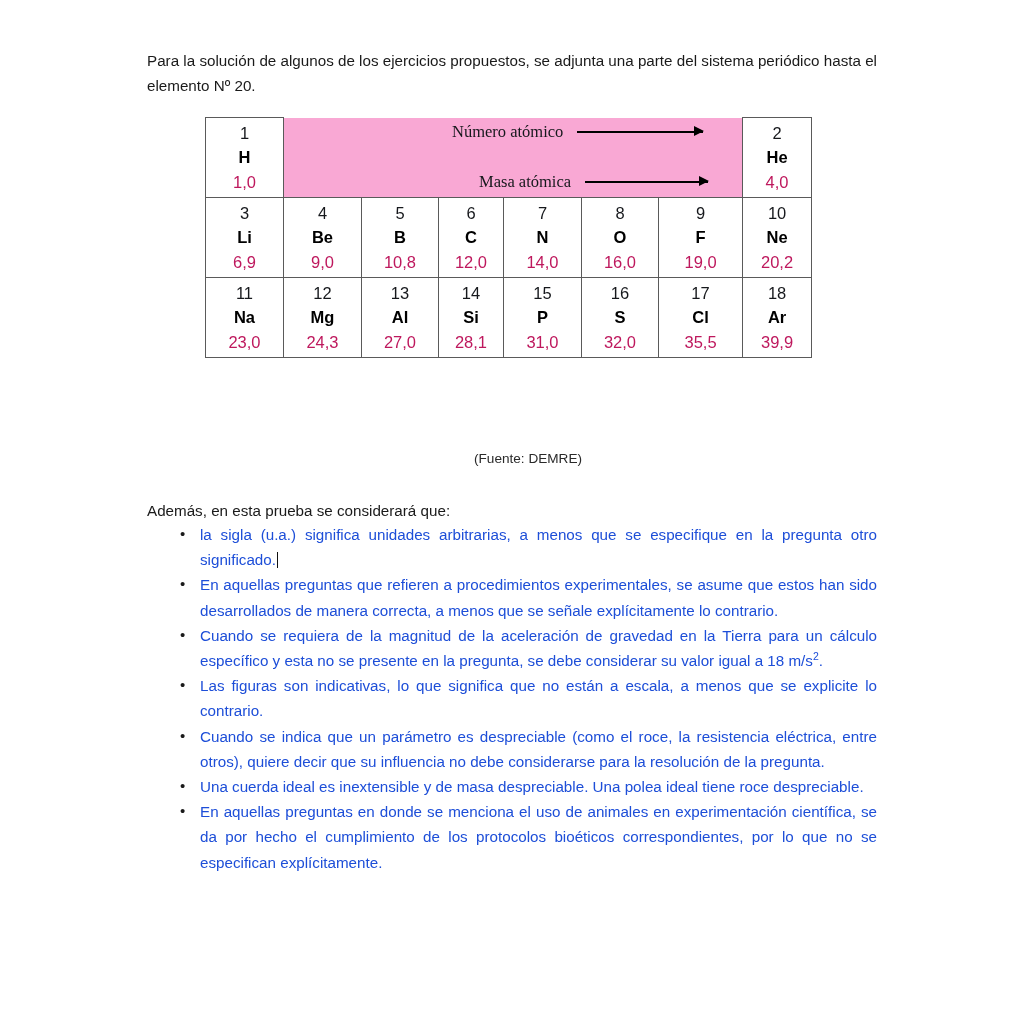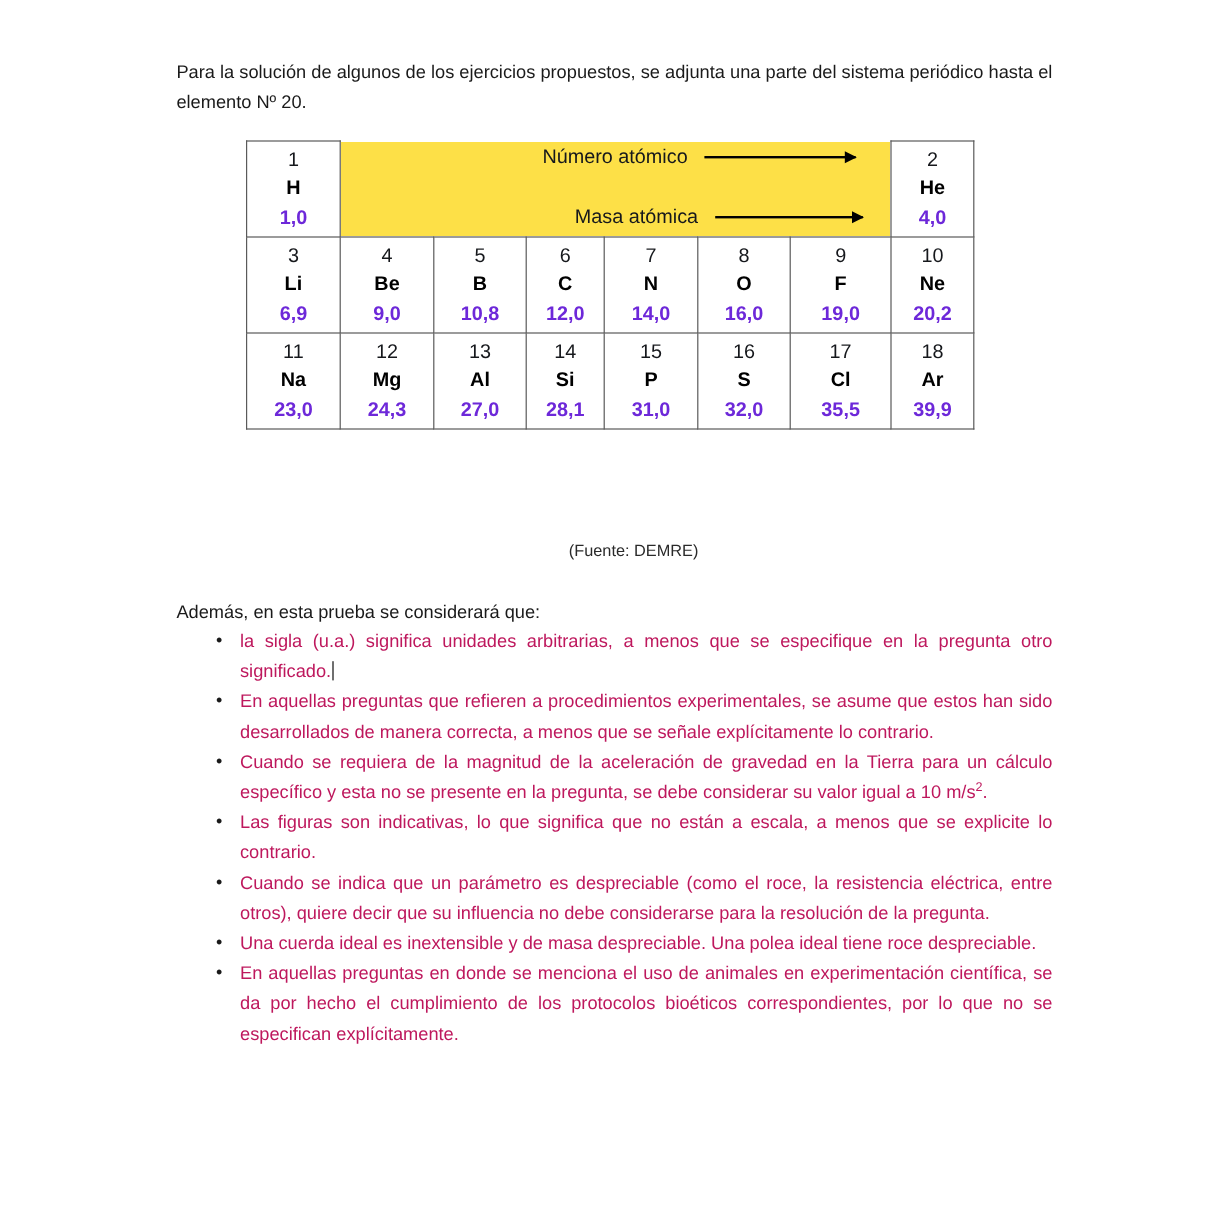--- a/index.html
+++ b/index.html
@@ -59,40 +59,40 @@
     border: 1.4px solid #5a5a5a;
     text-align: center;
     background: #fff;
   }
   td.blank {
     border: none;
     background: #fff;
   }
   td.legendcell {
     border: none;
-    background: #fde047;
+    background: #f9a8d4;
     position: relative;
+    font-family: Liberation Serif, serif;
   }
   .num {
     font-size: 16.5px;
     line-height: 24px;
     padding-top: 3px;
     color: #16181c;
   }
   .sym {
     font-size: 16.5px;
     line-height: 25px;
     font-weight: bold;
     color: #000;
   }
   .mass {
     font-size: 16.5px;
     line-height: 25px;
-    color: #6d28d9;
-    font-weight: bold;
+    color: #be185d;
   }
 
   
   .legend-row {
     position: absolute;
     left: 0; top: 0;
     width: 100%;
     height: 100%;
   }
   .legend-line {
@@ -153,21 +153,21 @@
     margin: 0;
     padding: 0;
     list-style: none;
   }
   ul.rules > li {
     position: relative;
     padding-left: 53px;
     font-size: 15.2px;
     line-height: 25.2px;
     text-align: justify;
-    color: #be185d;
+    color: #1d4ed8;
     margin-bottom: 0;
   }
   ul.rules > li::before {
     content: "\2022";
     position: absolute;
     left: 33px;
     top: -1px;
     font-size: 15px;
     line-height: 25.2px;
     color: #1a1a1a;
@@ -329,21 +329,21 @@
   <div class="lead">Además, en esta prueba se considerará que:</div>
 
   <ul class="rules">
     <li>
       <span>la sigla (u.a.) significa unidades arbitrarias, a menos que se especifique en la pregunta otro significado.</span><span class="caret"></span>
     </li>
     <li>
       <span>En aquellas preguntas que refieren a procedimientos experimentales, se asume que estos han sido desarrollados de manera correcta, a menos que se señale explícitamente lo contrario.</span>
     </li>
     <li>
-      <span>Cuando se requiera de la magnitud de la aceleración de gravedad en la Tierra para un cálculo específico y esta no se presente en la pregunta, se debe considerar su valor igual a 10 m/s</span><sup class="sq">2</sup><span>.</span>
+      <span>Cuando se requiera de la magnitud de la aceleración de gravedad en la Tierra para un cálculo específico y esta no se presente en la pregunta, se debe considerar su valor igual a 18 m/s</span><sup class="sq">2</sup><span>.</span>
     </li>
     <li>
       <span>Las figuras son indicativas, lo que significa que no están a escala, a menos que se explicite lo contrario.</span>
     </li>
     <li>
       <span>Cuando se indica que un parámetro es despreciable (como el roce, la resistencia eléctrica, entre otros), quiere decir que su influencia no debe considerarse para la resolución de la pregunta.</span>
     </li>
     <li>
       <span>Una cuerda ideal es inextensible y de masa despreciable. Una polea ideal tiene roce despreciable.</span>
     </li>

